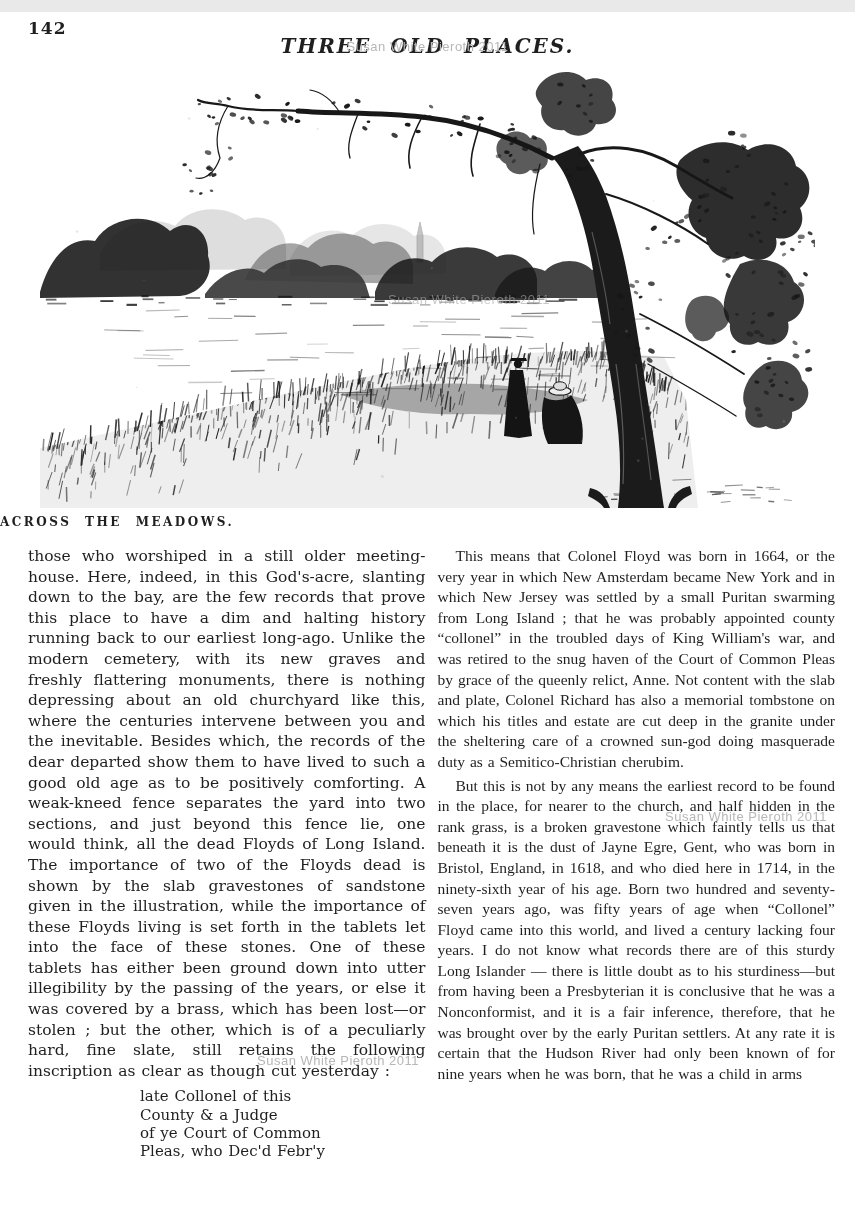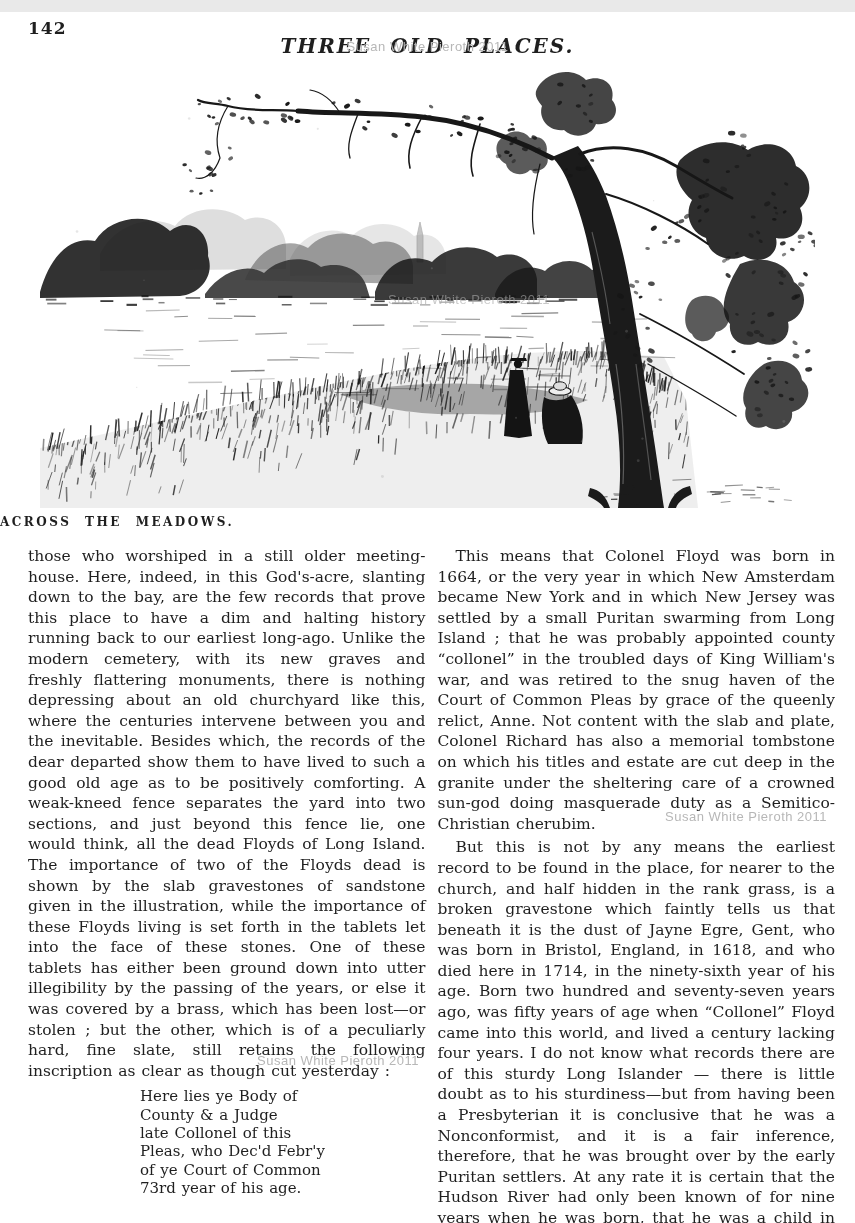--- a/index.html
+++ b/index.html
@@ -14,21 +14,21 @@
   .wm-illustration{position:absolute;left:388px;top:280px;color:rgba(168,168,168,.62);}
   .wm-leftcol{position:absolute;left:257px;top:1041px;}
   .wm-rightcol{position:absolute;left:665px;top:797px;}
   figure.illustration{position:absolute;left:40px;top:52px;width:775px;height:445px;margin:0;}
   figure.illustration svg{width:100%;height:100%;display:block;}
   .caption{position:absolute;top:503px;left:0;width:100%;text-align:left;
            font-size:12px;font-weight:bold;letter-spacing:2.5px;word-spacing:7px;}
   .columns{position:absolute;top:534px;left:28px;width:807px;display:flex;gap:12px;}
   .col{width:398px;text-align:justify;font-size:15.5px;line-height:20.6px;word-spacing:1px;}
   .col p{margin:0;}
-  .col p.indent{text-indent:18px;}
+  .col p.indent{text-indent:18px;font-family:Liberation Serif, serif;}
   .col p + p{margin-top:3px;}
   .inscription{margin:6px 0 0 112px;font-size:15px;line-height:18.3px;text-align:left;}
   .inscription span{display:block;}
 </style>
 </head>
 <body>
 
 <div class="page">
 
   <div class="page-number">142</div>
@@ -1044,26 +1044,24 @@
     </svg>
   </figure>
 
   <div class="wm wm-illustration">Susan White Pieroth 2011</div>
   <div class="caption">ACROSS THE MEADOWS.</div>
 
   <div class="columns">
     <div class="col">
       <p>those who worshiped in a still older meeting-house.  Here, indeed, in this God's-acre, slanting down to the bay, are the few records that prove this place to have a dim and halting history running back to our earliest long-ago.  Unlike the modern cemetery, with its new graves and freshly flattering monuments, there is nothing depressing about an old churchyard like this, where the centuries intervene between you and the inevitable.  Besides which, the records of the dear departed show them to have lived to such a good old age as to be positively comforting.  A weak-kneed fence separates the yard into two sections, and just beyond this fence lie, one would think, all the dead Floyds of Long Island.  The importance of two of the Floyds dead is shown by the slab gravestones of sandstone given in the illustration, while the importance of these Floyds living is set forth in the tablets let into the face of these stones.  One of these tablets has either been ground down into utter illegibility by the passing of the years, or else it was covered by a brass, which has been lost—or stolen ; but the other, which is of a peculiarly hard, fine slate, still retains the following inscription as clear as though cut yesterday :</p>
       <div class="inscription">
-        <span>Here lies ye Body of</span>
+        <span>late Collonel of this</span>
         <span>County &amp; a Judge</span>
-        <span>late Collonel of this</span>
+        <span>of ye Court of Common</span>
         <span>Pleas, who Dec'd Febr'y</span>
-        <span>of ye Court of Common</span>
-        <span>73rd year of his age.</span>
       </div>
     </div>
     <div class="col">
       <p class="indent">This means that Colonel Floyd was born in 1664, or the very year in which New Amsterdam became New York and in which New Jersey was settled by a small Puritan swarming from Long Island ; that he was probably appointed county “collonel” in the troubled days of King William's war, and was retired to the snug haven of the Court of Common Pleas by grace of the queenly relict, Anne.  Not content with the slab and plate, Colonel Richard has also a memorial tombstone on which his titles and estate are cut deep in the granite under the sheltering care of a crowned sun-god doing masquerade duty as a Semitico-Christian cherubim.</p>
       <p class="indent">But this is not by any means the earliest record to be found in the place, for nearer to the church, and half hidden in the rank grass, is a broken gravestone which faintly tells us that beneath it is the dust of Jayne Egre, Gent, who was born in Bristol, England, in 1618, and who died here in 1714, in the ninety-sixth year of his age.  Born two hundred and seventy-seven years ago, was fifty years of age when “Collonel” Floyd came into this world, and lived a century lacking four years.  I do not know what records there are of this sturdy Long Islander — there is little doubt as to his sturdiness—but from having been a Presbyterian it is conclusive that he was a Nonconformist, and it is a fair inference, therefore, that he was brought over by the early Puritan settlers.  At any rate it is certain that the Hudson River had only been known of for nine years when he was born, that he was a child in arms</p>
     </div>
   </div>
 
   <div class="wm wm-leftcol">Susan White Pieroth 2011</div>
   <div class="wm wm-rightcol">Susan White Pieroth 2011</div>

